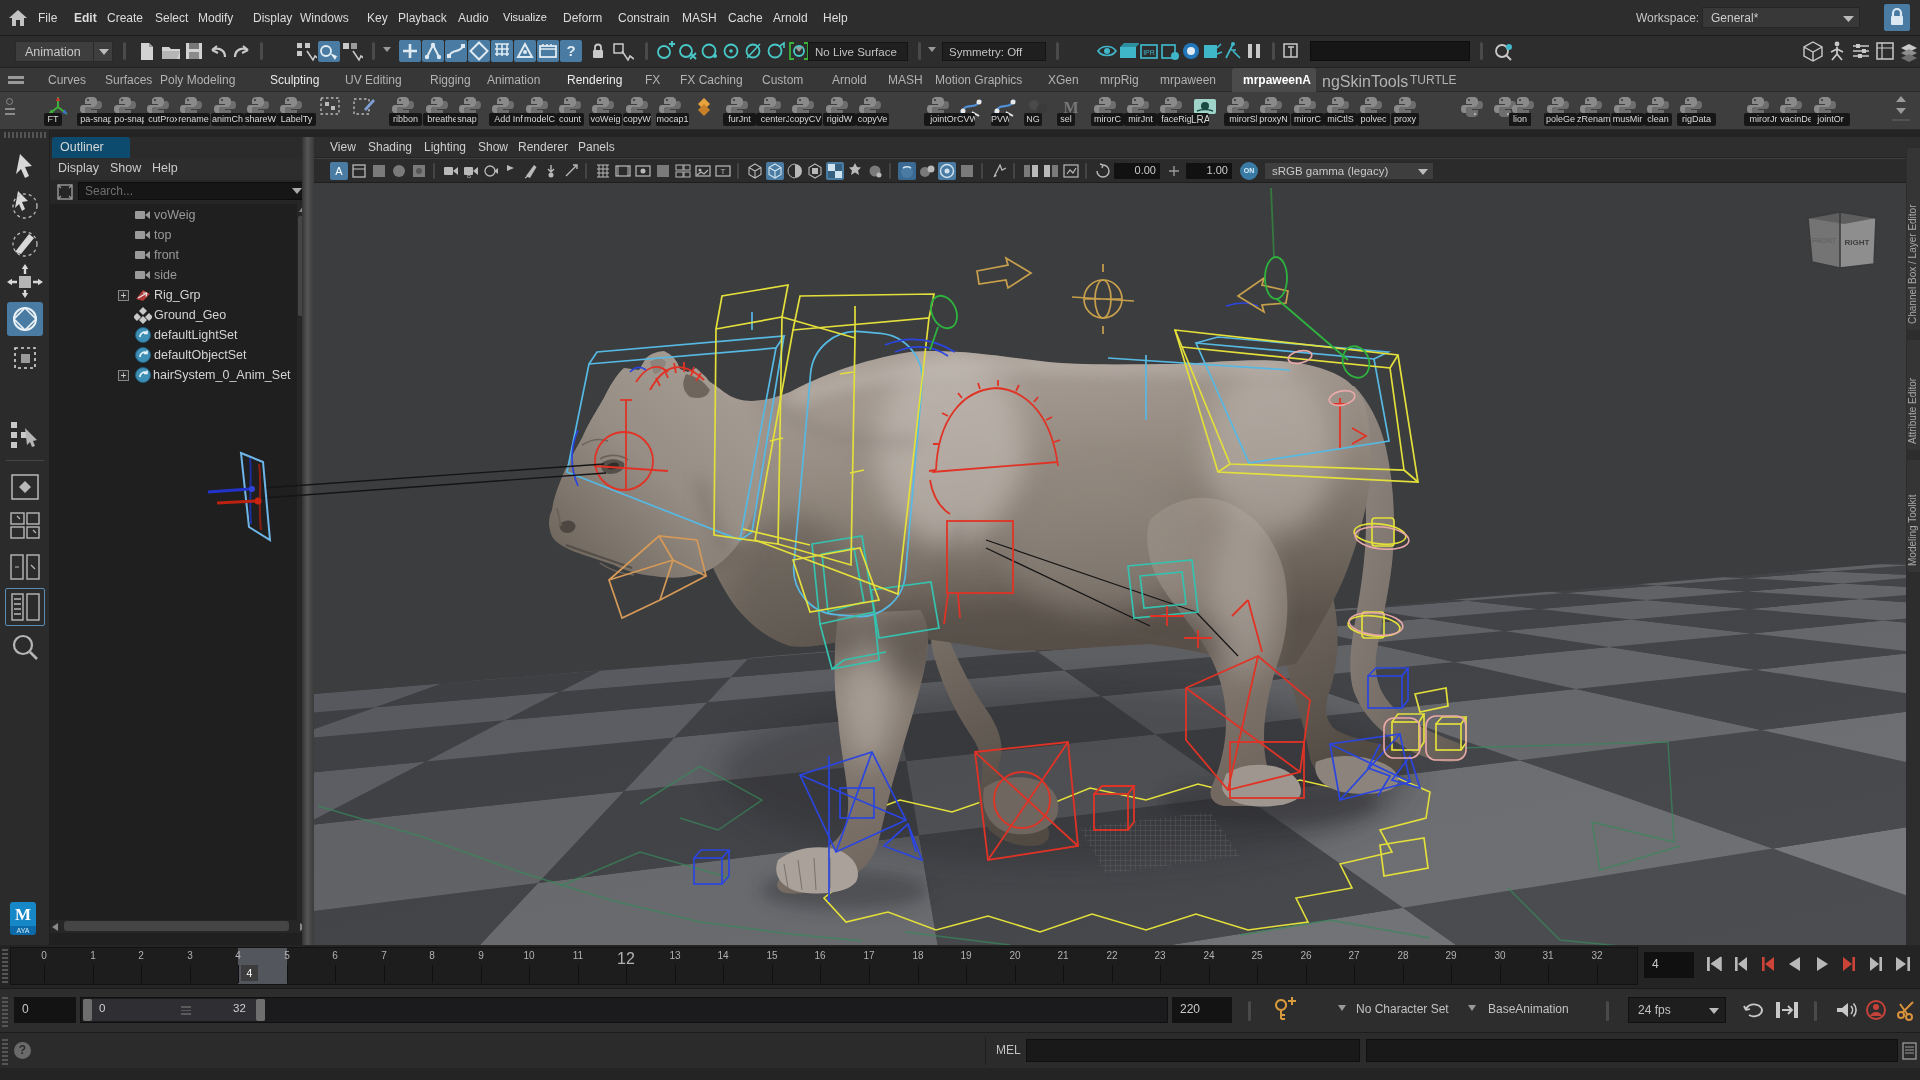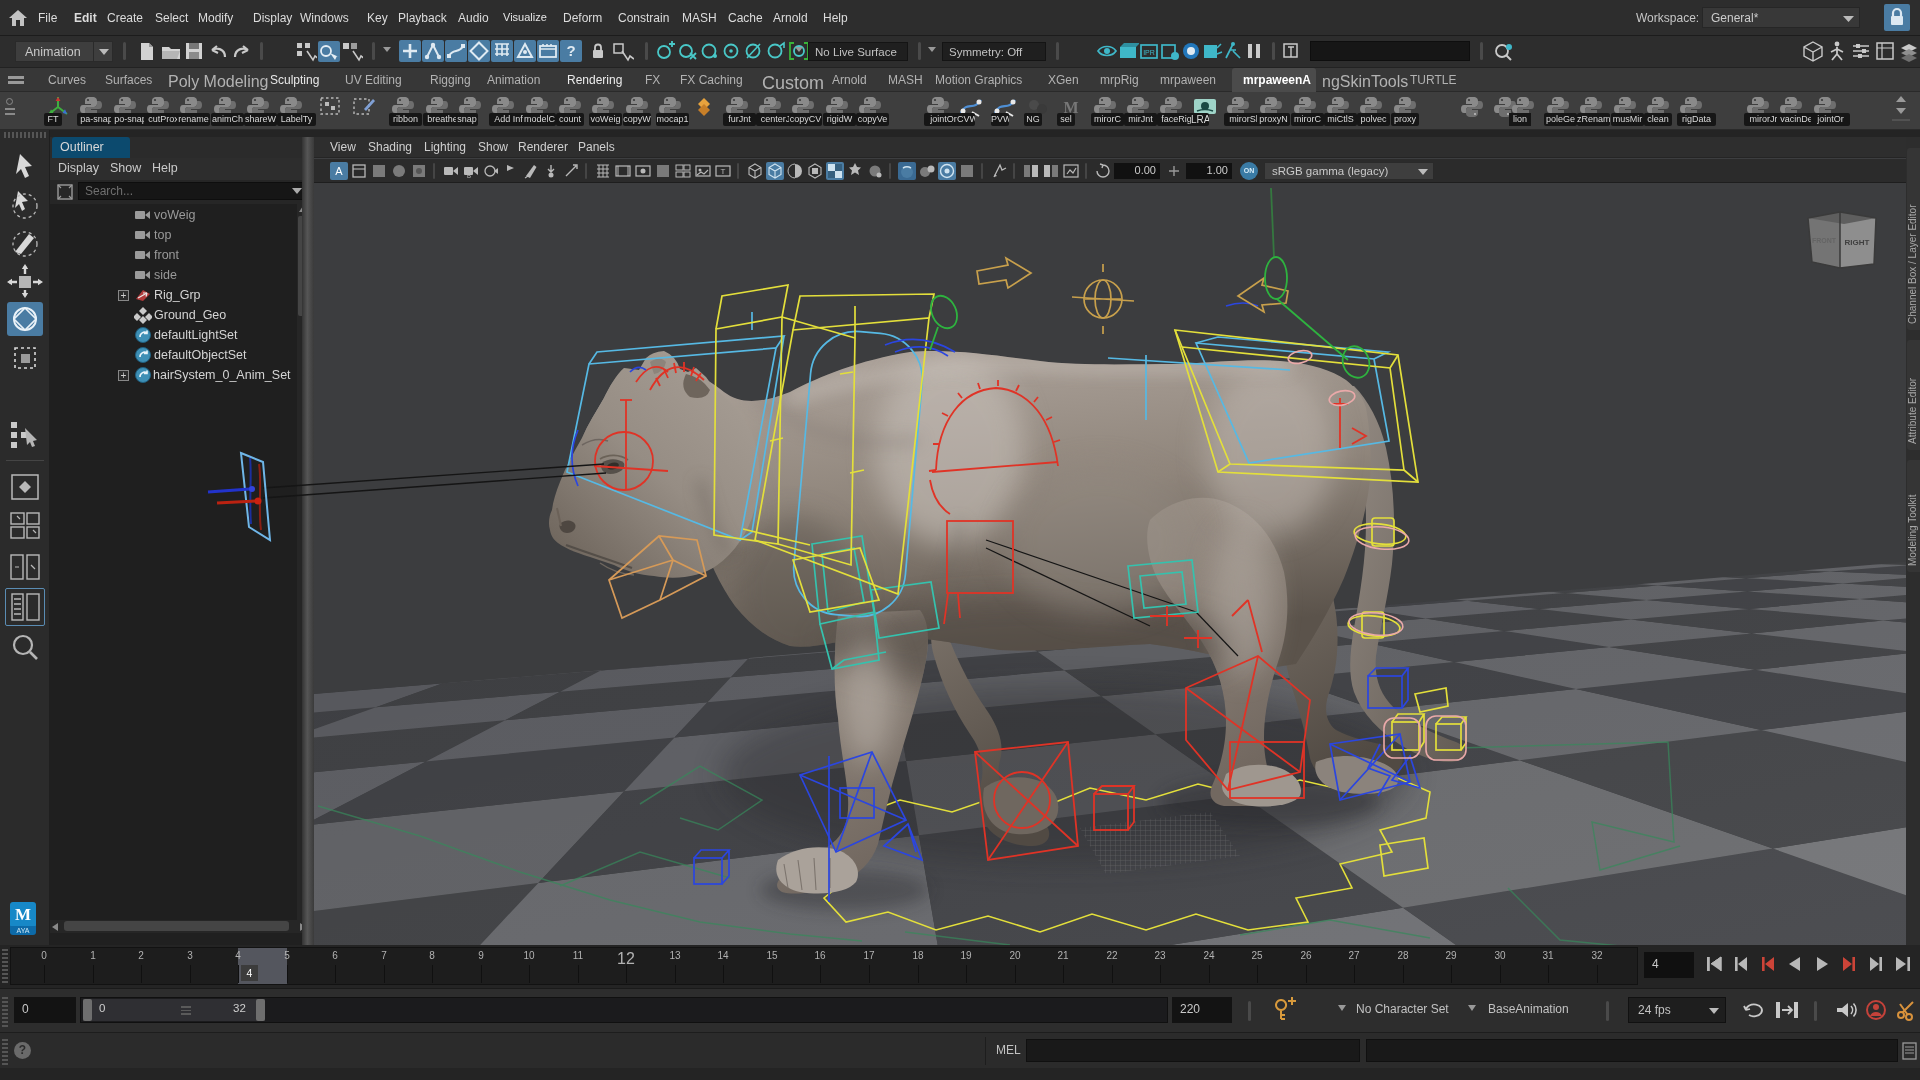--- a/index.html
+++ b/index.html
@@ -223,29 +223,29 @@
         <path d="M3 13 L11 9 L19 13 L11 17 Z" fill="#8f8f8f"></path>
         <path d="M3 18 L11 14 L19 18 L11 22 Z" fill="#6f6f6f"></path>
       </svg></div>
 </div>
 
 <div style="position:absolute;left:0;top:68px;width:1920px;height:24px;background:#373737;border-bottom:1px solid #2a2a2a">
   <div style="position:absolute;left:8px;top:8px;width:16px;height:3px;background:#9a9a9a"></div>
   <div style="position:absolute;left:8px;top:13px;width:16px;height:3px;background:#9a9a9a"></div>
   <div style="position:absolute;left:48px;top:5px;font-size:12px;color:#b2b2b2">Curves</div>
     <div style="position:absolute;left:105px;top:5px;font-size:12px;color:#b2b2b2">Surfaces</div>
-    <div style="position:absolute;left:168px;top:5px;font-size:16px;color:#b2b2b2">Poly Modeling</div>
+    <div style="position:absolute;left:160px;top:5px;font-size:12px;color:#b2b2b2">Poly Modeling</div>
     <div style="position:absolute;left:270px;top:5px;font-size:12px;color:#e8e8e8">Sculpting</div>
     <div style="position:absolute;left:345px;top:5px;font-size:12px;color:#b2b2b2">UV Editing</div>
     <div style="position:absolute;left:430px;top:5px;font-size:12px;color:#b2b2b2">Rigging</div>
     <div style="position:absolute;left:487px;top:5px;font-size:12px;color:#b2b2b2">Animation</div>
     <div style="position:absolute;left:567px;top:5px;font-size:12px;color:#ececec">Rendering</div>
     <div style="position:absolute;left:645px;top:5px;font-size:12px;color:#b2b2b2">FX</div>
     <div style="position:absolute;left:680px;top:5px;font-size:12px;color:#b2b2b2">FX Caching</div>
-    <div style="position:absolute;left:762px;top:5px;font-size:18px;color:#b2b2b2">Custom</div>
+    <div style="position:absolute;left:762px;top:5px;font-size:12px;color:#b2b2b2">Custom</div>
     <div style="position:absolute;left:832px;top:5px;font-size:12px;color:#b2b2b2">Arnold</div>
     <div style="position:absolute;left:888px;top:5px;font-size:12px;color:#b2b2b2">MASH</div>
     <div style="position:absolute;left:935px;top:5px;font-size:12px;color:#b2b2b2">Motion Graphics</div>
     <div style="position:absolute;left:1048px;top:5px;font-size:12px;color:#b2b2b2">XGen</div>
     <div style="position:absolute;left:1100px;top:5px;font-size:12px;color:#b2b2b2">mrpRig</div>
     <div style="position:absolute;left:1160px;top:5px;font-size:12px;color:#b2b2b2">mrpaween</div>
     <div style="position:absolute;left:1322px;top:5px;font-size:16px;color:#b2b2b2">ngSkinTools</div>
     <div style="position:absolute;left:1410px;top:5px;font-size:12px;color:#b2b2b2">TURTLE</div>
     <div style="position:absolute;left:1232px;top:0px;width:84px;height:24px;background:#4b4b4b;border-radius:3px 3px 0 0">
       <div style="position:absolute;left:11px;top:5px;font-size:12px;color:#fff;font-weight:bold">mrpaweenA</div>

